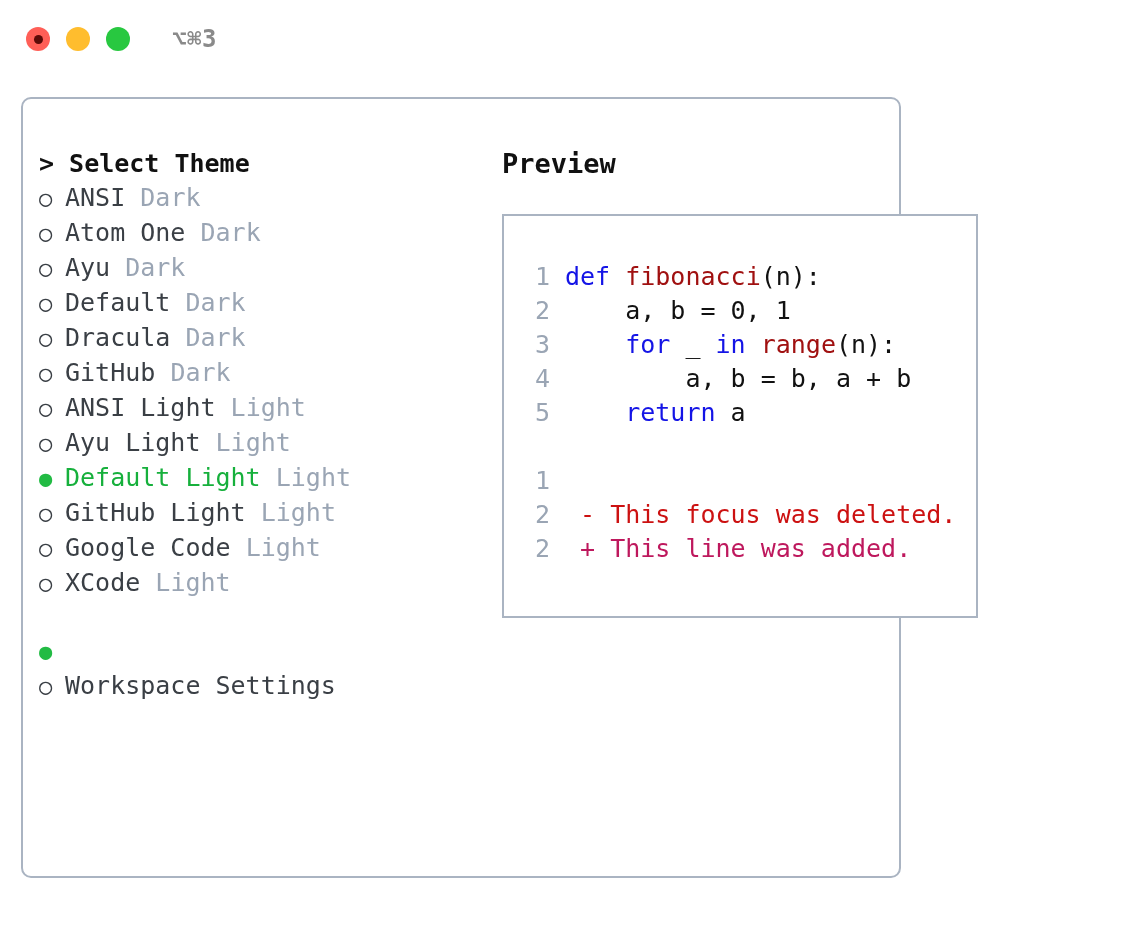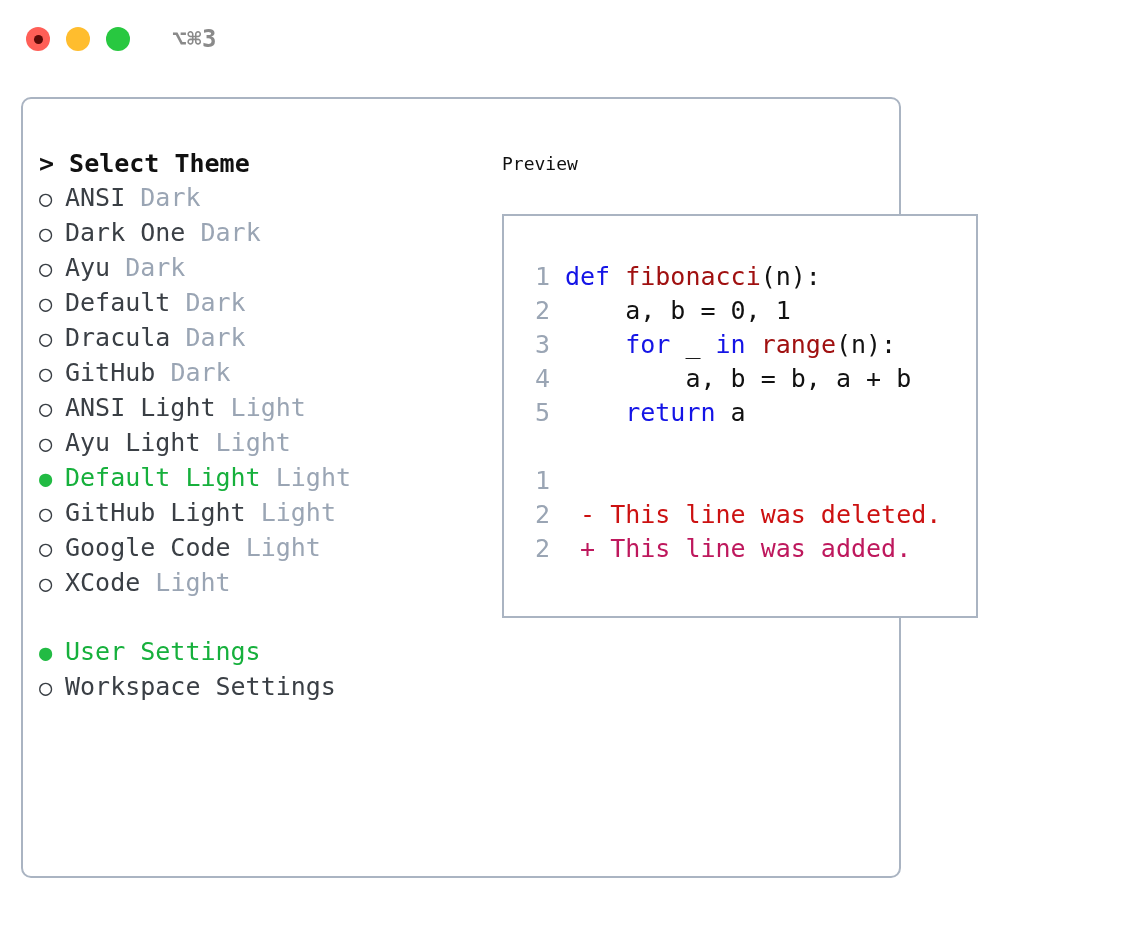--- a/index.html
+++ b/index.html
@@ -146,22 +146,22 @@
   }
 
   
   .right-pane {
     position: absolute;
     left: 479px;
     top: 48px;
     width: 490px;
   }
   .preview-head {
-    font-size: 18px;
-    font-weight: normal;
+    font-size: 27px;
+    font-weight: bold;
     color: #111111;
     line-height: 34px;
     white-space: pre;
   }
   .preview-box {
     margin-top: 33px;
     width: 476px;
     height: 404px;
     border: 2px solid #aab4c2;
     box-sizing: border-box;
@@ -204,56 +204,56 @@
     <div class="shortcut">⌥⌘3</div>
   </div>
 
   <div class="card">
     <div class="panes">
 
       <div class="left-pane">
         <div class="list-head">&gt; Select Theme</div>
         <div id="theme-items">
             <div class="row"><span class="bullet">○</span><span class="name">ANSI</span><span> </span><span class="tag">Dark</span></div>
-            <div class="row"><span class="bullet">○</span><span class="name">Dark One</span><span> </span><span class="tag">Dark</span></div>
+            <div class="row"><span class="bullet">○</span><span class="name">Atom One</span><span> </span><span class="tag">Dark</span></div>
             <div class="row"><span class="bullet">○</span><span class="name">Ayu</span><span> </span><span class="tag">Dark</span></div>
             <div class="row"><span class="bullet">○</span><span class="name">Default</span><span> </span><span class="tag">Dark</span></div>
             <div class="row"><span class="bullet">○</span><span class="name">Dracula</span><span> </span><span class="tag">Dark</span></div>
             <div class="row"><span class="bullet">○</span><span class="name">GitHub</span><span> </span><span class="tag">Dark</span></div>
             <div class="row"><span class="bullet">○</span><span class="name">ANSI Light</span><span> </span><span class="tag">Light</span></div>
             <div class="row"><span class="bullet">○</span><span class="name">Ayu Light</span><span> </span><span class="tag">Light</span></div>
             <div class="row selected"><span class="bullet">●</span><span class="name">Default Light</span><span> </span><span class="tag">Light</span></div>
             <div class="row"><span class="bullet">○</span><span class="name">GitHub Light</span><span> </span><span class="tag">Light</span></div>
             <div class="row"><span class="bullet">○</span><span class="name">Google Code</span><span> </span><span class="tag">Light</span></div>
             <div class="row"><span class="bullet">○</span><span class="name">XCode</span><span> </span><span class="tag">Light</span></div>
           </div>
 
         <div class="spacer-lg"></div>
 
         <div id="apply-items">
-            <div class="row selected"><span class="bullet">●</span><span class="name">User Settings</span></div>
+            <div class="row selected"><span class="bullet">●</span></div>
             <div class="row"><span class="bullet">○</span><span class="name">Workspace Settings</span></div>
           </div>
 
       </div>
 
       <div class="right-pane">
         <div class="preview-head">Preview</div>
         <div class="preview-box">
           <div id="code-lines">
               <div class="code-line"><span class="ln">1</span><span class="code-body"><span class="tok-kw">def </span><span class="tok-fn">fibonacci</span><span class="tok-plain">(n):</span></span></div>
               <div class="code-line"><span class="ln">2</span><span class="code-body"><span class="tok-plain">    a, b = 0, 1</span></span></div>
               <div class="code-line"><span class="ln">3</span><span class="code-body"><span class="tok-plain">    </span><span class="tok-kw">for</span><span class="tok-plain"> _ </span><span class="tok-kw">in</span><span class="tok-plain"> </span><span class="tok-fn">range</span><span class="tok-plain">(n):</span></span></div>
               <div class="code-line"><span class="ln">4</span><span class="code-body"><span class="tok-plain">        a, b = b, a + b</span></span></div>
               <div class="code-line"><span class="ln">5</span><span class="code-body"><span class="tok-plain">    </span><span class="tok-kw">return</span><span class="tok-plain"> a</span></span></div>
             </div>
           <div class="gap-line"></div>
           <div id="diff-lines">
               <div class="code-line"><span class="ln">1</span></div>
-              <div class="code-line"><span class="ln">2</span><span class="code-body tok-del"> - This line was deleted.</span></div>
+              <div class="code-line"><span class="ln">2</span><span class="code-body tok-del"> - This focus was deleted.</span></div>
               <div class="code-line"><span class="ln">2</span><span class="code-body tok-add"> + This line was added.</span></div>
             </div>
         </div>
       </div>
 
     </div>
   </div>
 </div>
 
 </body></html>

